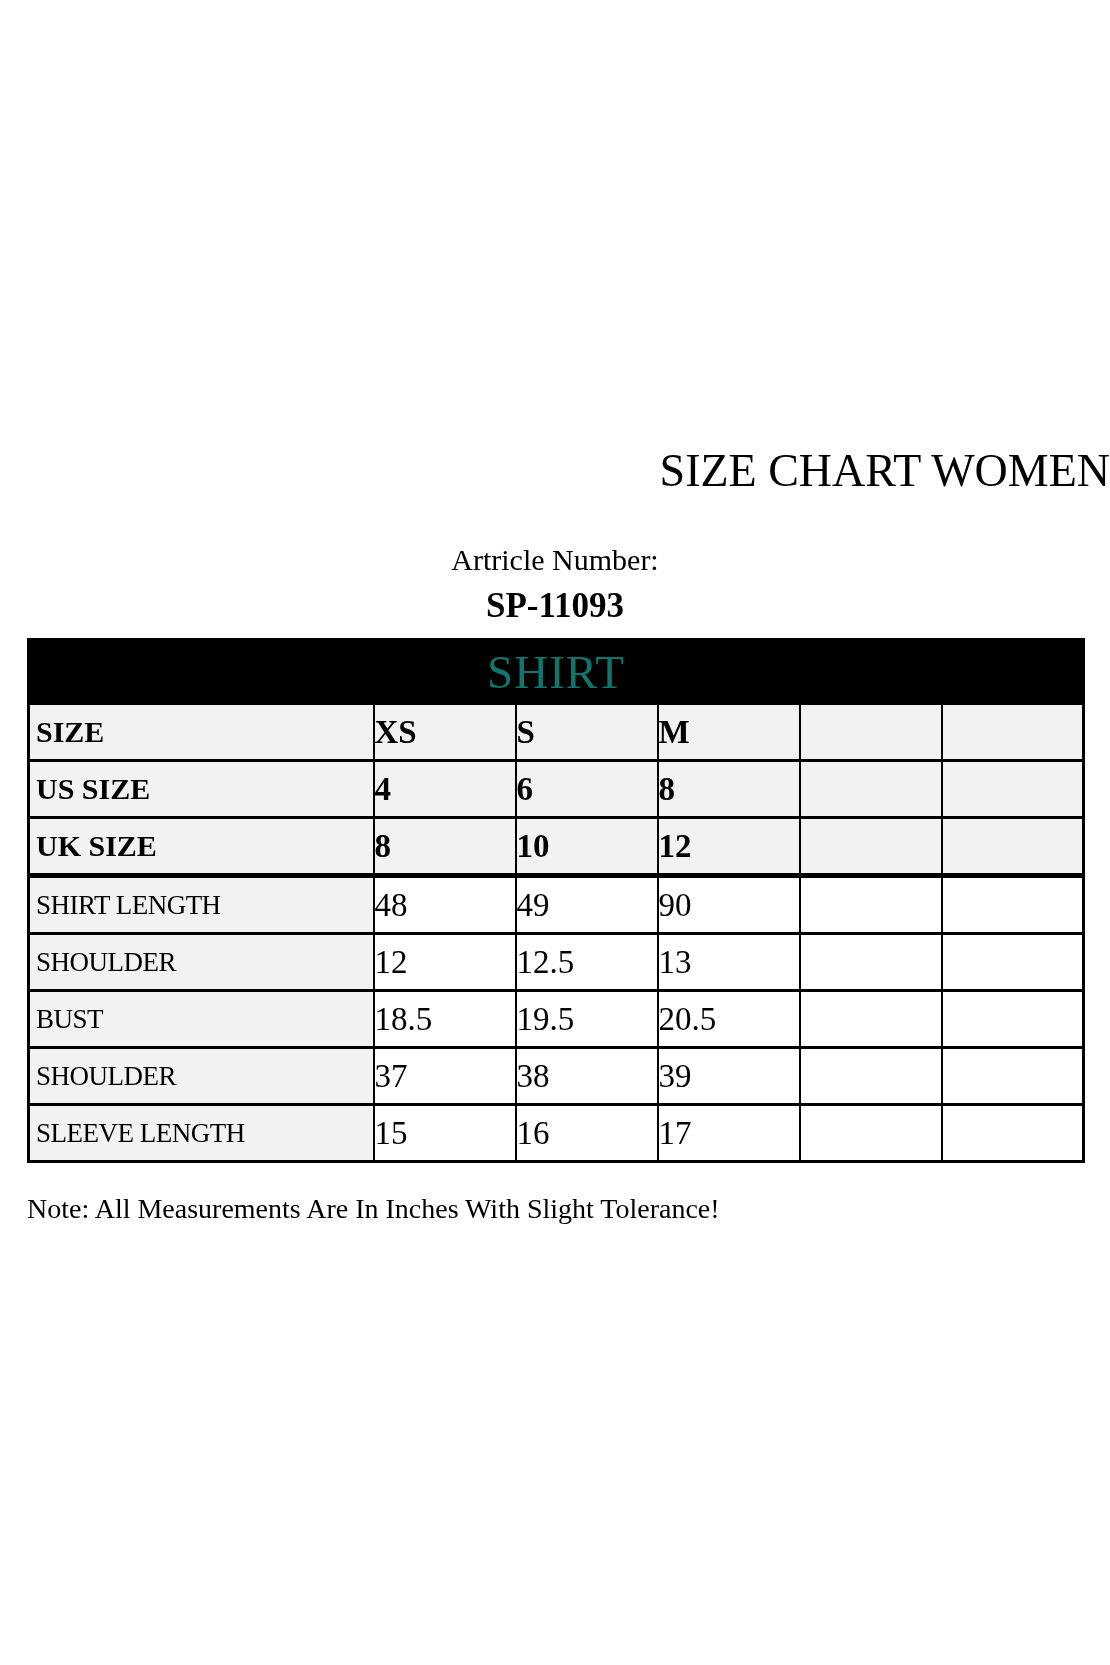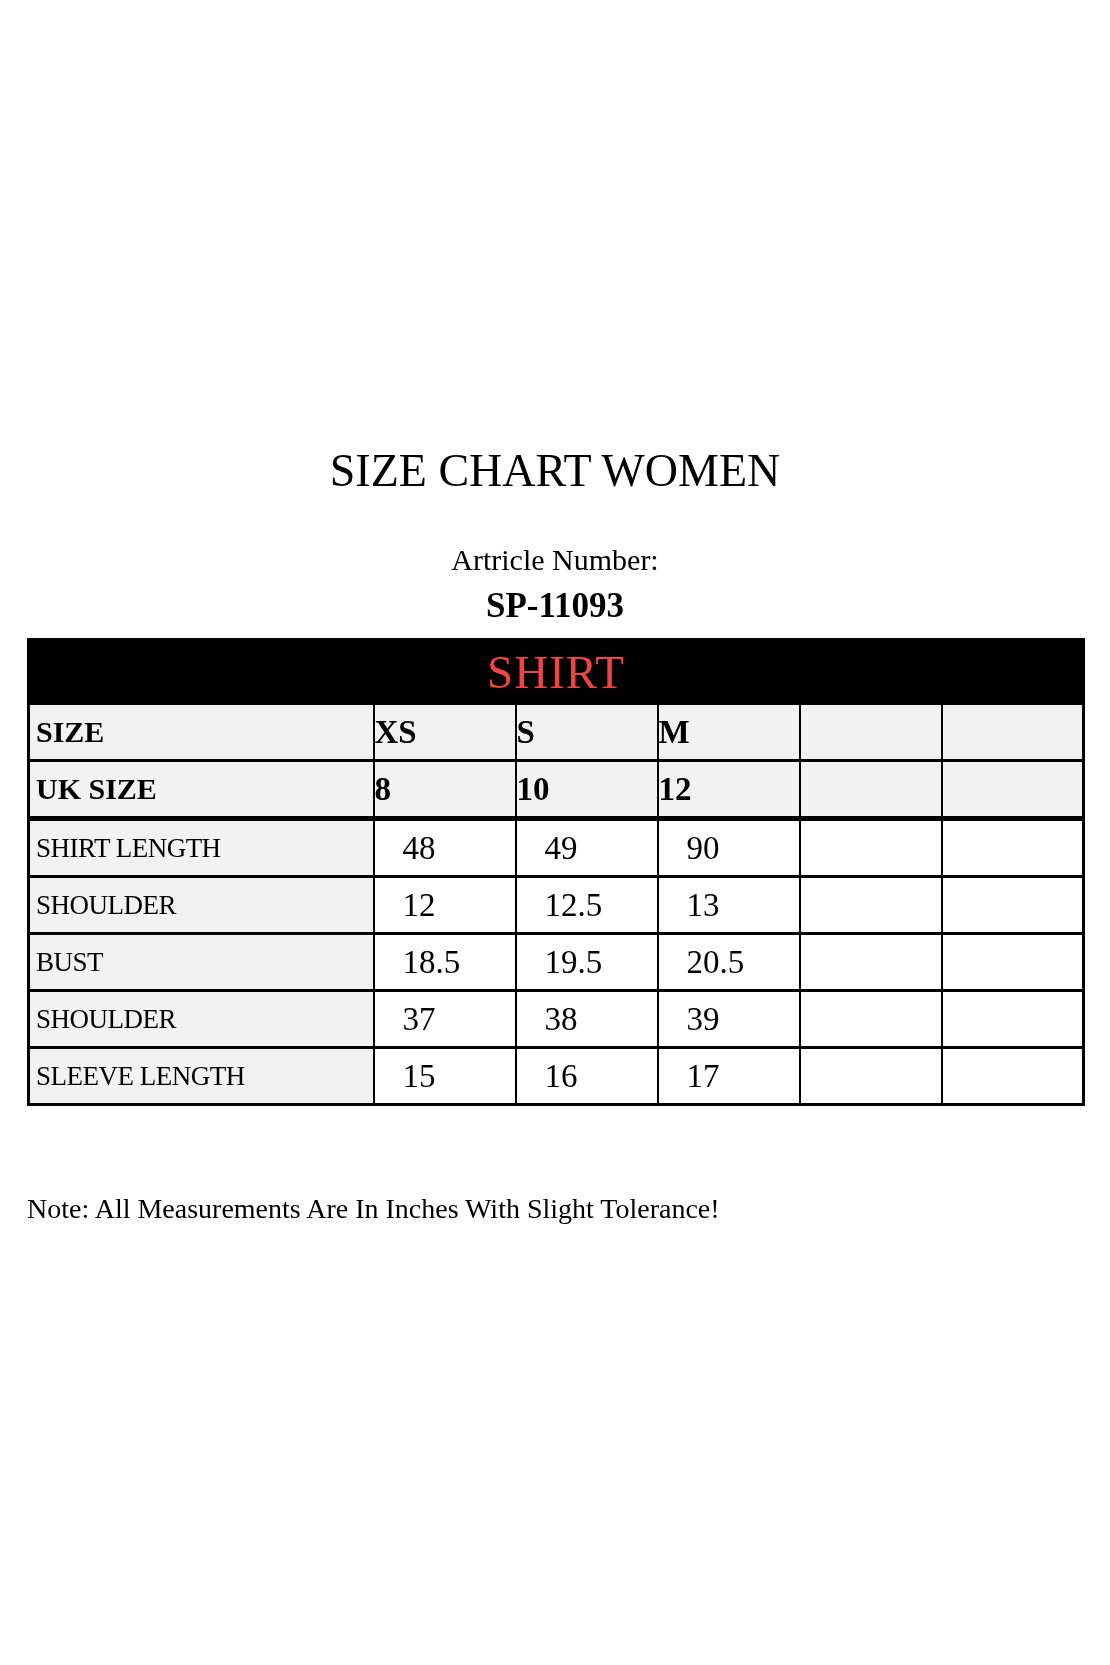--- a/index.html
+++ b/index.html
@@ -19,20 +19,21 @@
     left: 0;
     width: 1110px;
     text-align: center;
     line-height: 1;
     white-space: nowrap;
   }
   .page-title {
     top: 448px;
     font-size: 46px;
     font-weight: 400;
+    text-align: right;
   }
   .article-label {
     top: 545px;
     font-size: 30px;
   }
   .article-number {
     top: 588px;
     font-size: 35px;
     font-weight: 700;
   }
@@ -40,21 +41,21 @@
     position: absolute;
     top: 638px;
     left: 27px;
     width: 1055px;
     border-collapse: collapse;
     table-layout: fixed;
     border: 3px solid #000000;
   }
   th.banner-cell {
     background: #000000;
-    color: #ef4444;
+    color: #0f766e;
     height: 61px;
     font-size: 47px;
     font-weight: 400;
     letter-spacing: 1px;
     text-align: center;
     vertical-align: middle;
     padding: 0;
   }
   td {
     border-left: 2px solid #000000;
@@ -83,21 +84,20 @@
     font-size: 33px;
   }
   tr.measure-row td.label-cell {
     font-size: 27px;
     letter-spacing: -0.5px;
     margin-left: 40px;
   }
   tr.measure-row td.value-cell {
     font-size: 33px;
     background: #ffffff;
-    padding-left: 28px;
   }
   tr.thick-bottom td {
     border-bottom: 5px solid #000000;
   }
   .note-text {
     position: absolute;
     top: 1192px;
     left: 27px;
     font-size: 28px;
     line-height: 1.2;
@@ -127,20 +127,28 @@
 
     <tr class="size-row">
       <td class="label-cell">SIZE</td>
       <td class="value-cell">XS</td>
       <td class="value-cell">S</td>
       <td class="value-cell">M</td>
       <td class="value-cell"></td>
       <td class="value-cell"></td>
     </tr>
 
+    <tr class="size-row">
+      <td class="label-cell">US SIZE</td>
+      <td class="value-cell">4</td>
+      <td class="value-cell">6</td>
+      <td class="value-cell">8</td>
+      <td class="value-cell"></td>
+      <td class="value-cell"></td>
+    </tr>
 
     <tr class="size-row thick-bottom">
       <td class="label-cell">UK SIZE</td>
       <td class="value-cell">8</td>
       <td class="value-cell">10</td>
       <td class="value-cell">12</td>
       <td class="value-cell"></td>
       <td class="value-cell"></td>
     </tr>
 

